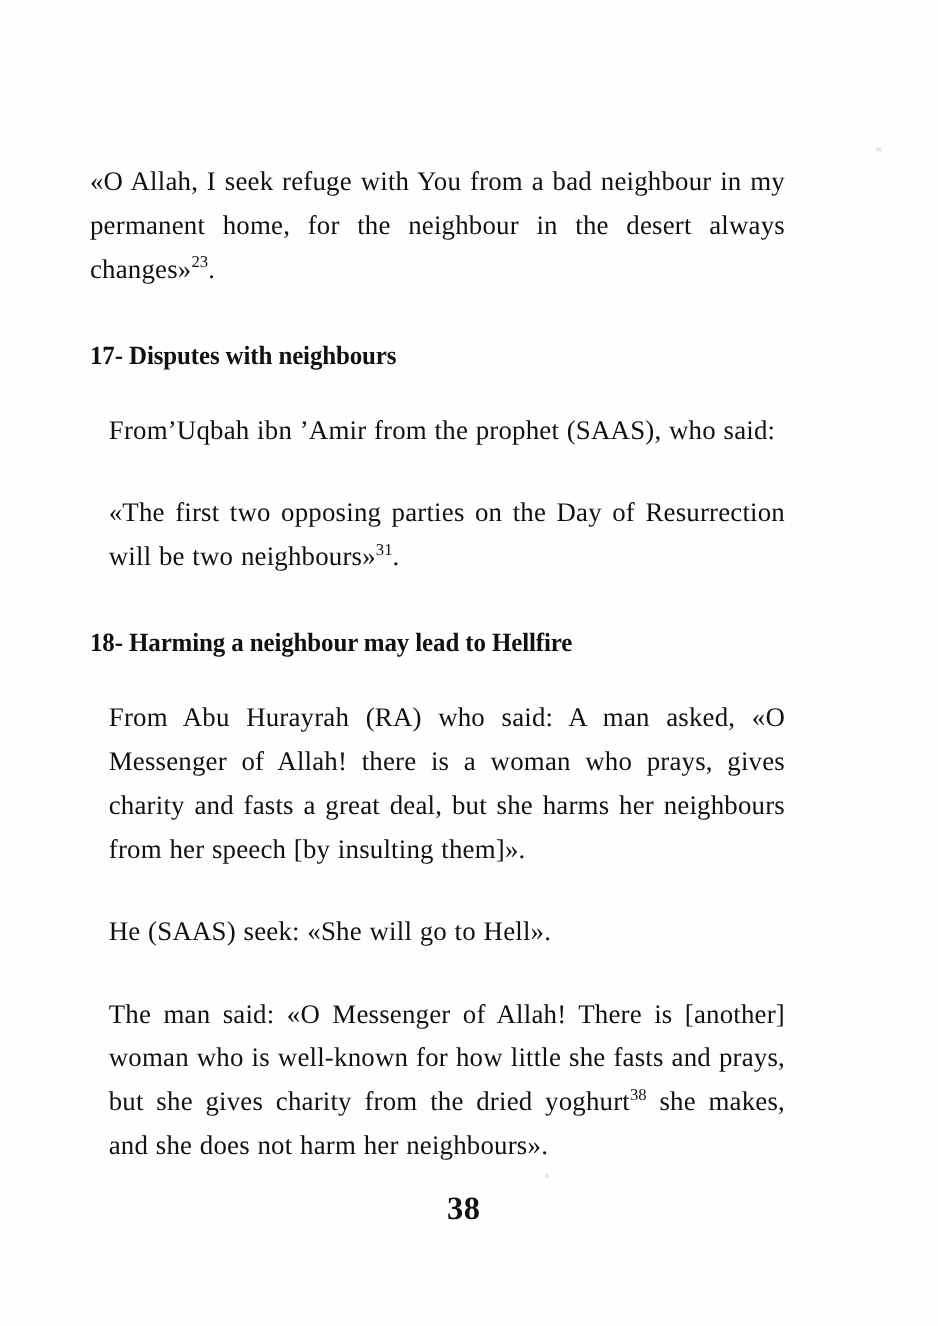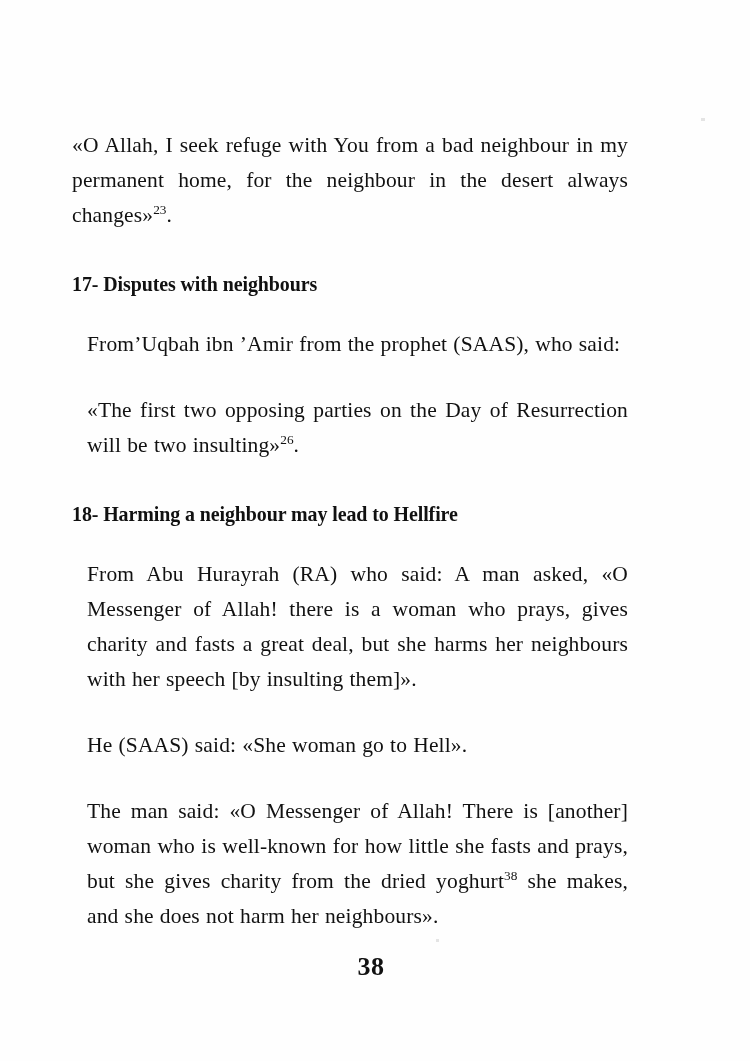--- a/index.html
+++ b/index.html
@@ -109,33 +109,33 @@
     <div class="gap-before-heading"></div>
 
     <h2 class="section-heading">17- Disputes with neighbours</h2>
 
     <div class="gap-after-heading"></div>
 
     <p class="para last-line-left">From’Uqbah ibn ’Amir from the prophet (SAAS), who said:</p>
 
     <div class="gap-para"></div>
 
-    <p class="para last-line-left"><span>«The first two opposing parties on the Day of Resurrection will be two insulting»</span><sup class="fnote">26</sup><span>.</span></p>
+    <p class="para last-line-left"><span>«The first two opposing parties on the Day of Resurrection will be two neighbours»</span><sup class="fnote">31</sup><span>.</span></p>
 
     <div class="gap-before-heading"></div>
 
     <h2 class="section-heading">18- Harming a neighbour may lead to Hellfire</h2>
 
     <div class="gap-after-heading"></div>
 
-    <p class="para last-line-left">From Abu Hurayrah (RA) who said: A man asked, «O Messenger of Allah! there is a woman who prays, gives charity and fasts a great deal, but she harms her neighbours with her speech [by insulting them]».</p>
+    <p class="para last-line-left">From Abu Hurayrah (RA) who said: A man asked, «O Messenger of Allah! there is a woman who prays, gives charity and fasts a great deal, but she harms her neighbours from her speech [by insulting them]».</p>
 
     <div class="gap-para"></div>
 
-    <p class="para last-line-left">He (SAAS) said: «She woman go to Hell».</p>
+    <p class="para last-line-left">He (SAAS) seek: «She will go to Hell».</p>
 
     <div class="gap-para"></div>
 
     <p class="para last-line-left"><span>The man said: «O Messenger of Allah! There is [another] woman who is well-known for how little she fasts and prays, but she gives charity from the dried yoghurt</span><sup class="fnote">38</sup><span> she makes, and she does not harm her neighbours».</span></p>
 
   </div>
 
   <div class="page-number">38</div>
 
 </div>

